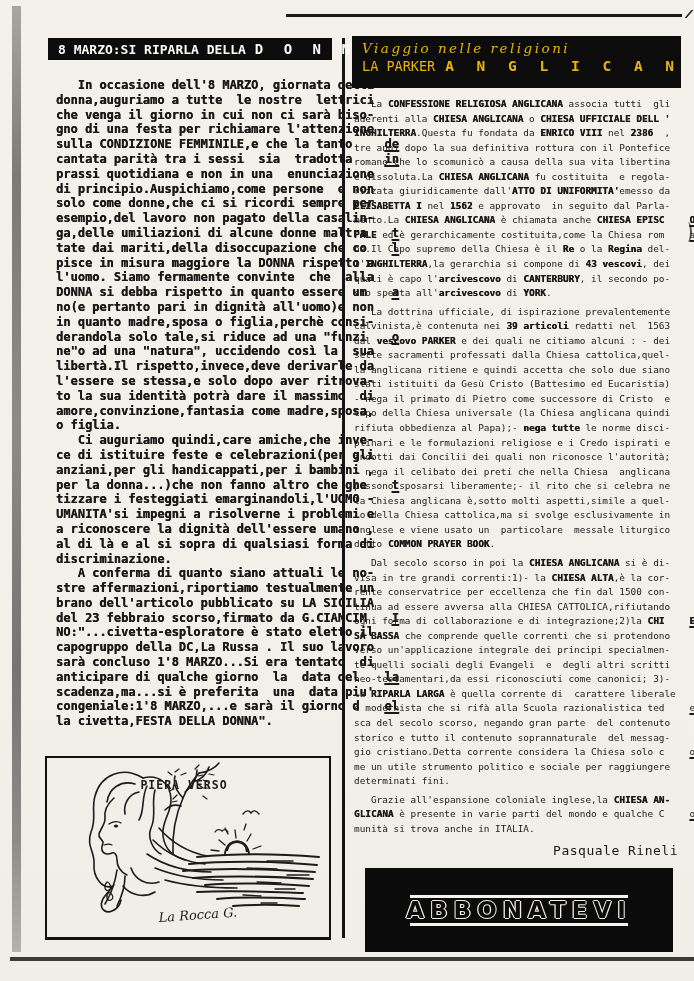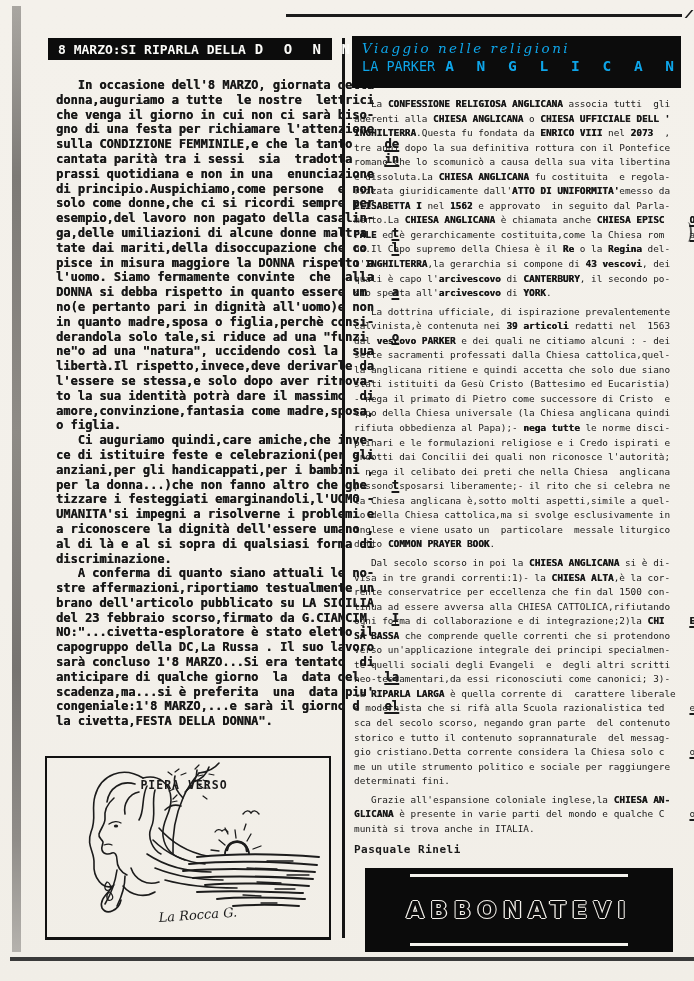--- a/index.html
+++ b/index.html
@@ -50,39 +50,39 @@
   .art-box{
     position:absolute;left:45px;top:756px;width:286px;height:184px;
     border:2px solid #111;border-bottom-width:3px;box-sizing:border-box;background:transparent;
   }
   .art-box svg{display:block;width:100%;height:100%;}
   .art-sig{font-family:"DejaVu Serif","Liberation Serif",serif;font-style:italic;}
 
   
   .hl-right{
     position:absolute;left:352px;top:36px;width:329px;height:52px;
-    background:#0c0c0c;color:#0ea5e9;box-sizing:border-box;padding:4px 8px 16px 10px;
+    background:#0c0c0c;color:#eab308;box-sizing:border-box;padding:4px 8px 16px 10px;
   }
   .kicker{
     font-family:"DejaVu Serif","Liberation Serif",serif;font-style:italic;
     font-size:13.5px;letter-spacing:2.5px;white-space:pre;
   }
   .hl-right-line2{margin-top:2px;text-align:center;font-size:13.5px;white-space:pre;}
   .hl-right-line2 .emph{font-weight:bold;letter-spacing:7px;margin-left:10px;font-size:14.5px;}
   .body-right{position:absolute;left:354px;top:97px;width:328px;font-size:9.4px;line-height:14.55px;}
   .body-right .para{white-space:pre;margin:0 0 4px 0;}
   .body-right b{text-shadow:0.3px 0 0 currentColor;}
   .sig-right{
-    position:absolute;left:354px;top:843px;width:326px;text-align:left;
-    font-size:11px;font-weight:bold;letter-spacing:0.5px;padding-right:2px;box-sizing:border-box;
+    position:absolute;left:354px;top:843px;width:326px;text-align:right;
+    font-size:13px;font-weight:normal;letter-spacing:0.5px;padding-right:2px;box-sizing:border-box;
   }
   
   .sub-box{
     position:absolute;left:365px;top:868px;width:308px;height:84px;background:#0b0b0b;
-    display:flex;flex-direction:column;align-items:center;justify-content:space-between;
+    display:flex;flex-direction:column;align-items:center;justify-content:center;
     padding:6px 0;box-sizing:border-box;
   }
   .sub-rule{width:218px;height:3px;background:#f5f3ee;}
   .sub-text{
     text-align:center;color:#0b0b0b;font-family:"DejaVu Sans","Liberation Sans",sans-serif;
     font-weight:bold;line-height:25px;letter-spacing:6px;font-size:23px;
     text-shadow:-1.2px 0 #f2efe9,1.2px 0 #f2efe9,0 -1.2px #f2efe9,0 1.2px #f2efe9;
     white-space:pre;
   }
   u{text-decoration-thickness:1.5px;text-underline-offset:2px;margin-left:25px;}
@@ -202,21 +202,21 @@
   </div>
 
   <div class="hl-right">
     <div class="kicker">Viaggio nelle religioni</div>
     <div class="hl-right-line2"><span>LA PARKER</span><span class="emph">A N G L I C A N A</span></div>
   </div>
 
   <div class="body-right">
     <div class="para">   La <b>CONFESSIONE RELIGIOSA ANGLICANA</b> associa tutti  gli
 aderenti alla <b>CHIESA ANGLICANA</b> o <b>CHIESA UFFICIALE DELL '</b>
-<b>INGHILTERRA</b>.Questa fu fondata da <b>ENRICO VIII</b> nel <b>2073</b>  ,
+<b>INGHILTERRA</b>.Questa fu fondata da <b>ENRICO VIII</b> nel <b>2386</b>  ,
 tre anni dopo la sua definitiva rottura con il Pontefice
 romano che lo scomunicò a causa della sua vita libertina
 e dissoluta.La <b>CHIESA ANGLICANA</b> fu costituita  e regola-
 rizzata giuridicamente dall'<b>ATTO DI UNIFORMITA'</b>emesso da
 <b>ELISABETTA I</b> nel <b>1562</b> e approvato  in seguito dal Parla-
 mento.La <b>CHIESA ANGLICANA</b> è chiamata anche <b>CHIESA EPISC<u>O</u></b>
 <b>PALE</b> ed è gerarchicamente costituita,come la Chiesa rom<u>a</u>
 na.Il Capo supremo della Chiesa è il <b>Re</b> o la <b>Regina</b> del-
 l'<b>INGHILTERRA</b>,la gerarchia si compone di <b>43 vescovi</b>, dei
 quali è capo l'<b>arcivescovo</b> di <b>CANTERBURY</b>, il secondo po-

